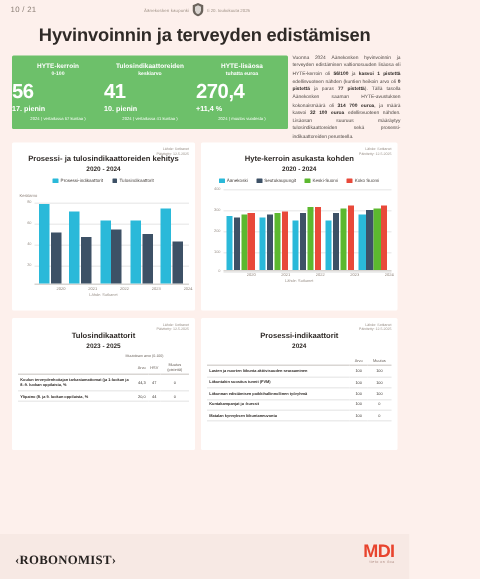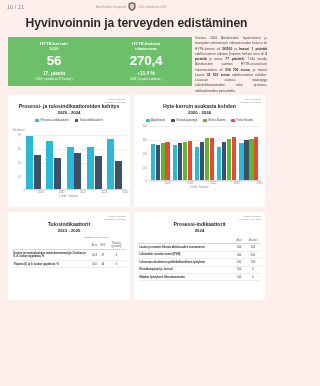--- a/index.html
+++ b/index.html
@@ -25,21 +25,21 @@
   .title{
     position:absolute;left:0;right:0;top:16px;text-align:center;
     font-size:12.2px;font-weight:bold;color:#2f2a27;letter-spacing:-.1px;
   }
 
   
   .kpi-strip{
     position:absolute;left:8px;top:37px;width:184px;height:49px;
     background:#6dc06a;display:flex;border-radius:1px;overflow:hidden;
   }
-  .kpi{flex:1;display:flex;flex-direction:column;align-items:center;justify-content:flex-start;padding-top:4px;box-sizing:border-box;}
+  .kpi{flex:1;display:flex;flex-direction:column;justify-content:flex-start;padding-top:4px;box-sizing:border-box;}
   .kpi + .kpi{border-left:0px solid rgba(255,255,255,.0);}
   .kpi-label{font-size:4.3px;font-weight:bold;color:#ffffff;text-align:center;line-height:1.25;letter-spacing:.05px;}
   .kpi-sub{font-size:3.4px;font-weight:bold;color:#ffffff;text-align:center;line-height:1.3;margin-top:.5px;}
   .kpi-value{font-size:13.5px;font-weight:bold;color:#ffffff;line-height:1;margin-top:3px;letter-spacing:-.3px;}
   .kpi-rank{font-size:4.8px;font-weight:bold;color:#ffffff;margin-top:3px;}
   .kpi-note{font-size:2.8px;color:#ffffff;margin-top:1.5px;text-align:center;opacity:.95;}
 
   
   .bodytext{
     position:absolute;left:195px;top:36px;width:72px;
@@ -98,29 +98,36 @@
     <div class="crest-wrap">
       <span class="crest-txt">Äänekosken kaupunki</span>
       <svg class="crest" viewBox="0 0 16 18">
         <path d="M8 0 L15 3 L15 10 Q15 15 8 18 Q1 15 1 10 L1 3 Z" fill="#6b635c"></path>
         <path d="M8 3 L12 5 L12 10 Q12 13 8 15 Q4 13 4 10 L4 5 Z" fill="#d9d4d0"></path>
       </svg>
       <span class="crest-date">ti 20. toukokuuta 2025</span>
     </div>
   </div>
 
-  <div class="title">Hyvinvoinnin  ja terveyden edistäminen</div>
+  <div class="title">Hyvinvoinnin  ja terveyden edistämisen</div>
 
   <div class="kpi-strip">
     <div class="kpi">
       <div class="kpi-label">HYTE-kerroin</div>
       <div class="kpi-sub">0-100</div>
       <div class="kpi-value">56</div>
       <div class="kpi-rank">17. pienin</div>
       <div class="kpi-note">2024 ( vertailussa 57 kuntaa )</div>
+    </div>
+    <div class="kpi">
+      <div class="kpi-label">Tulosindikaattoreiden</div>
+      <div class="kpi-sub">keskiarvo</div>
+      <div class="kpi-value">41</div>
+      <div class="kpi-rank">10. pienin</div>
+      <div class="kpi-note">2024 ( vertailussa 41 kuntaa )</div>
     </div>
     <div class="kpi">
       <div class="kpi-label">HYTE-lisäosa</div>
       <div class="kpi-sub">tuhatta euroa</div>
       <div class="kpi-value">270,4</div>
       <div class="kpi-rank">+11,4 %</div>
       <div class="kpi-note">2024 ( muutos vuodesta )</div>
     </div>
   </div>
 
@@ -335,14 +342,21 @@
             <tr>
               <td class="lead">Matalan kynnyksen liikuntaneuvonta</td>
               <td>100</td>
               <td>0</td>
             </tr>
           </tbody>
         </table>
     </div>
   </div>
 
+  <div class="footer">
+    <div class="robo">‹ROBONOMIST›</div>
+    <div class="mdi">
+      <div class="mdi-logo">MDI</div>
+      <div class="mdi-tag">tieto on iloa</div>
+    </div>
+  </div>
 
 </div>
 
 </body></html>

